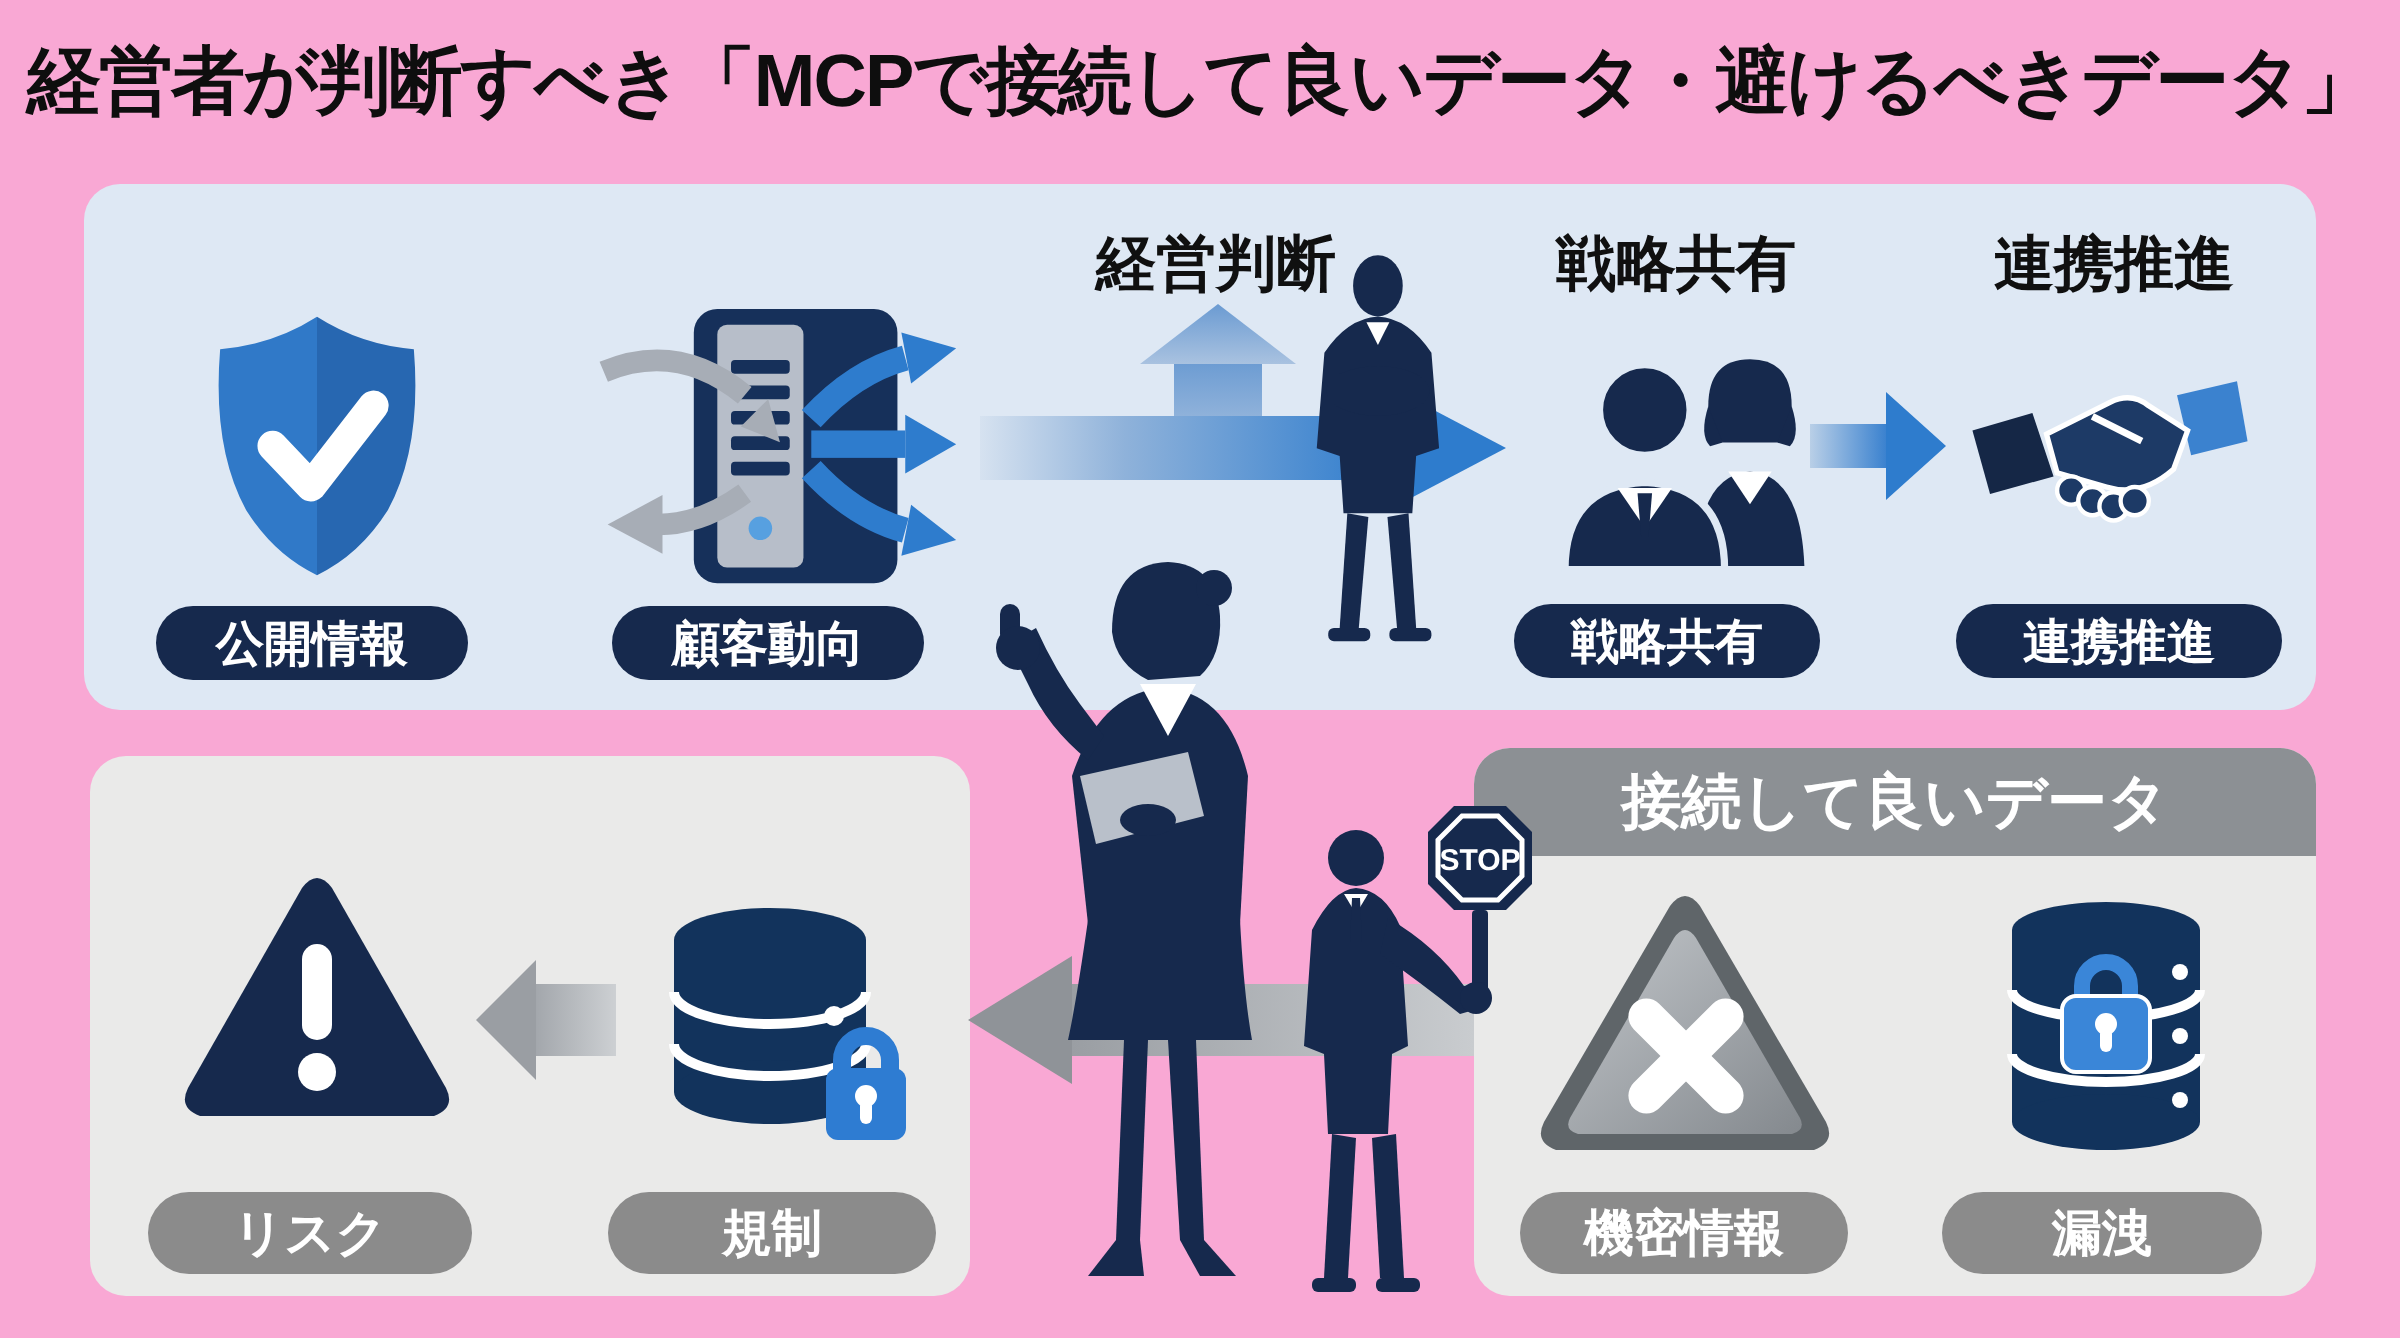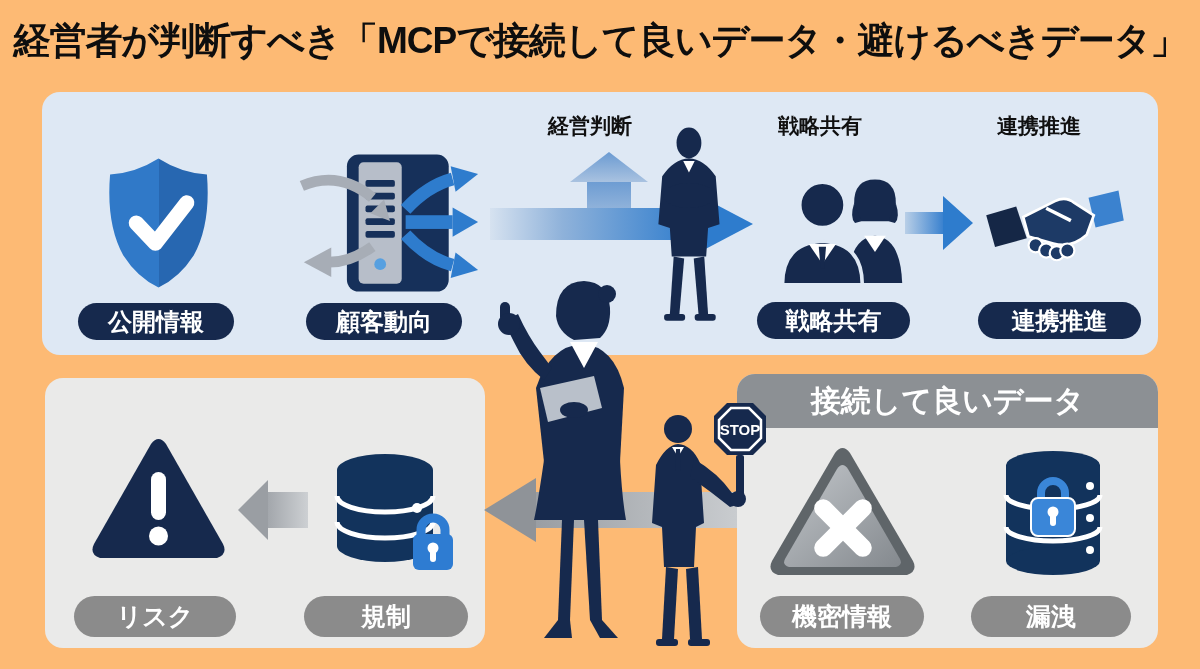--- a/index.html
+++ b/index.html
@@ -1,34 +1,34 @@
 <!DOCTYPE html>
 <html><head>
 <meta charset="utf-8">
 <style>
   html,body{margin:0;padding:0;background:#ffffff;}
-  .stage{position:relative;width:1200px;height:669px;background:#fdba74;overflow:hidden;
+  .stage{position:relative;width:1200px;height:669px;background:#f9a8d4;overflow:hidden;
          font-family:"Liberation Sans", sans-serif;}
   .abs{position:absolute;}
   .title{left:0;top:16px;width:1200px;text-align:center;font-size:37px;font-weight:800;
          color:#0e0e0e;letter-spacing:-1px;white-space:nowrap;}
   .panel{border-radius:18px;}
   .panel-safe{left:42px;top:92px;width:1116px;height:263px;background:#dee8f4;}
   .panel-risk-l{left:45px;top:378px;width:440px;height:270px;background:#eaeae9;}
   .panel-risk-r{left:737px;top:374px;width:421px;height:274px;background:#eaeae9;}
   .hdr{display:flex;align-items:center;justify-content:center;color:#fff;font-weight:800;}
   .hdr-safe{left:42px;top:92px;width:464px;height:51px;background:#1a2b4f;
             border-radius:16px 8px 10px 8px;font-size:30px;}
   .hdr-avoid{left:737px;top:374px;width:421px;height:54px;background:#8c9094;
              border-radius:18px 18px 0 0;font-size:30px;}
   .pill{display:flex;align-items:center;justify-content:center;border-radius:999px;
         color:#fff;font-weight:700;white-space:nowrap;}
   .pill-navy{background:#16294d;font-size:24px;}
   .pill-gray{background:#8b8b8b;font-size:25px;}
-  .heading{font-size:21px;font-weight:800;color:#101010;white-space:nowrap;}
+  .heading{font-size:30px;font-weight:800;color:#101010;white-space:nowrap;}
   svg{display:block;}
 </style>
 </head>
 <body>
 
 <div class="stage">
 
   <div class="abs title">経営者が判断すべき「MCPで接続して良いデータ・避けるべきデータ」</div>
 
   <div class="abs panel panel-safe"></div>

